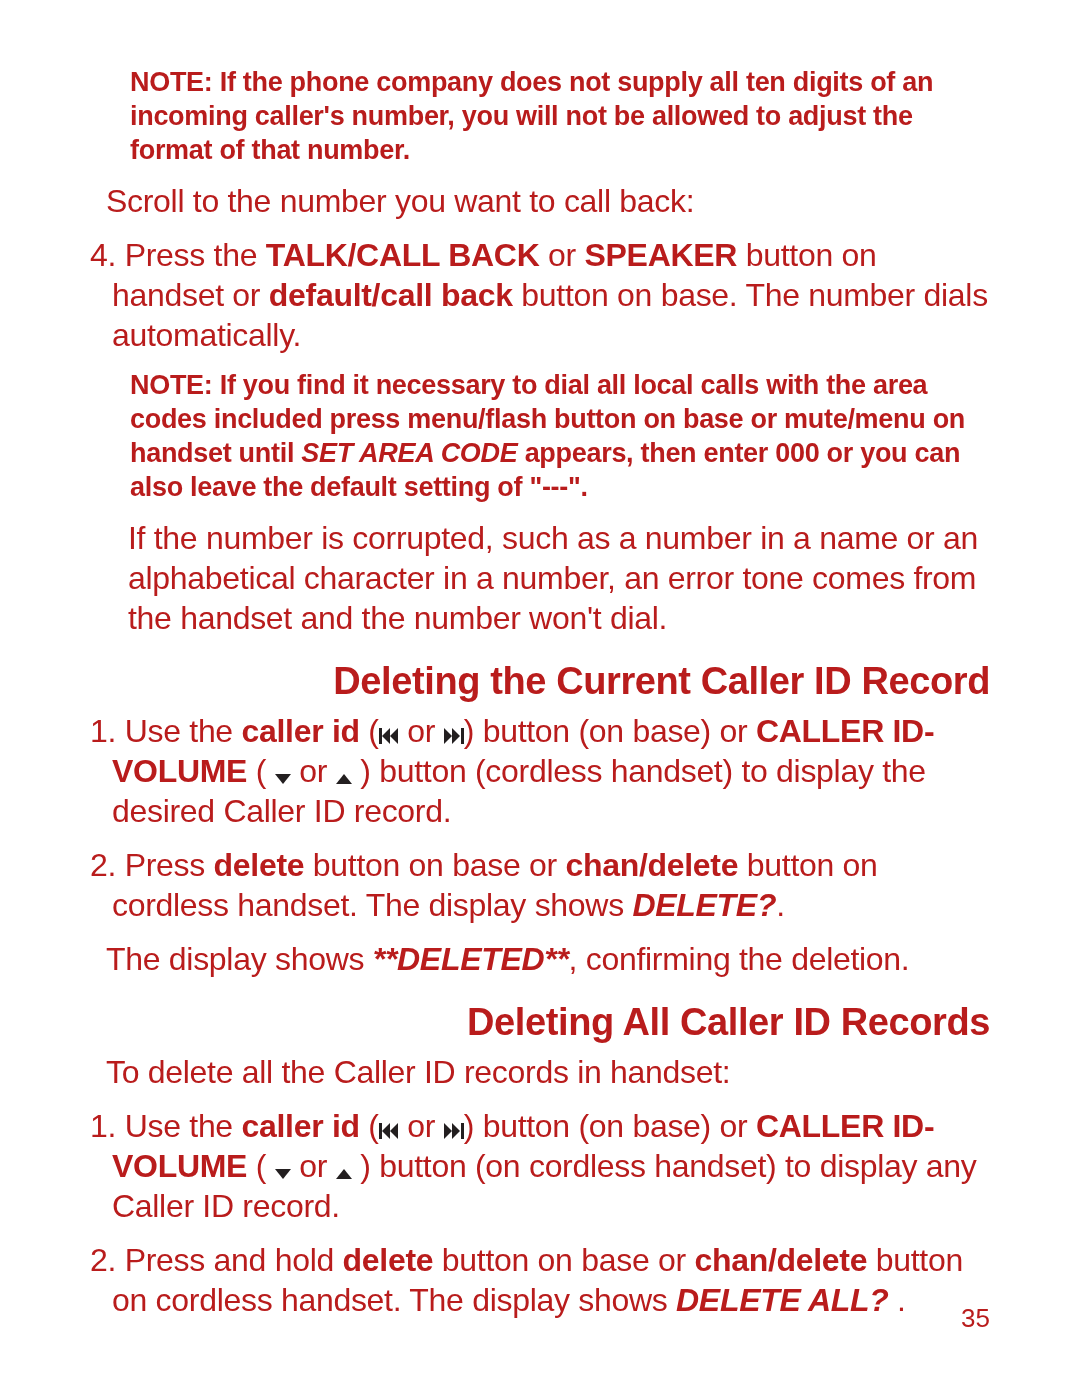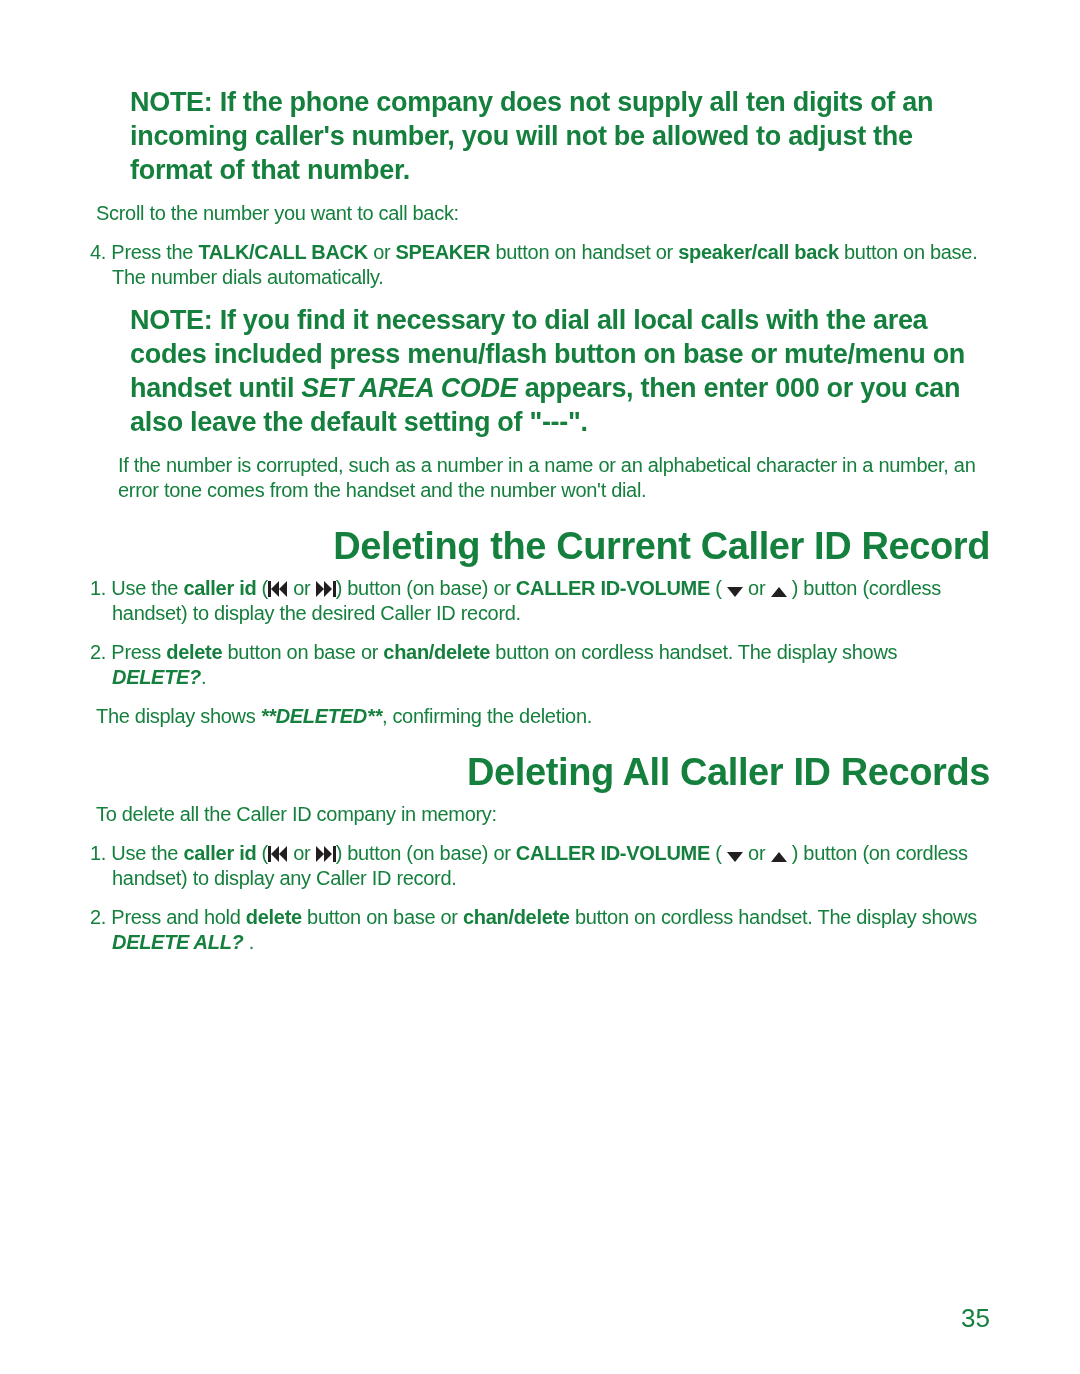--- a/index.html
+++ b/index.html
@@ -4,37 +4,37 @@
 <style>
   html, body {
     margin: 0;
     padding: 0;
     background: #fff;
   }
   .page {
     width: 1080px;
     height: 1374px;
     box-sizing: border-box;
-    padding: 86px 90px 50px 90px;
+    padding: 66px 90px 50px 90px;
     font-family: Arial, "Helvetica Neue", Helvetica, sans-serif;
-    color: #15803d;
+    color: #b91c1c;
     position: relative;
   }
   .note {
     font-weight: 700;
     font-size: 27px;
     line-height: 1.25;
     margin: 0 0 14px 40px;
     letter-spacing: -0.3px;
   }
   .body {
     font-weight: 400;
-    font-size: 20px;
+    font-size: 32px;
     line-height: 1.25;
-    margin: 0 0 14px 6px;
+    margin: 0 0 14px 16px;
     letter-spacing: -0.3px;
   }
   .li {
     margin-left: 22px;
     text-indent: -22px;
   }
   .li-pad {
     padding-left: 22px;
   }
   .h1 {
@@ -60,21 +60,21 @@
 </head>
 <body>
 
 <div class="page">
 
   <p class="note"><span>NOTE: If the phone company does not supply all ten digits of an incoming caller's number, you will not be allowed to adjust the format of that number.</span></p>
 
   <p class="body"><span>Scroll to the number you want to call back:</span></p>
 
 
-  <p class="body li"><span>4. </span><span>Press the </span><b>TALK/CALL BACK</b><span> or </span><b>SPEAKER</b><span> button on handset or </span><b>speaker/call back</b><span> button on base. The number dials automatically.</span></p>
+  <p class="body li"><span>4. </span><span>Press the </span><b>TALK/CALL BACK</b><span> or </span><b>SPEAKER</b><span> button on handset or </span><b>default/call back</b><span> button on base. The number dials automatically.</span></p>
 
   <p class="note"><span>NOTE: If you find it necessary to dial all local calls with the area codes included press menu/flash button on base or mute/menu on handset until </span><i>SET AREA CODE</i><span> appears, then enter 000 or you can also leave the default setting of "---".</span></p>
 
   <p class="body li-pad"><span>If the number is corrupted, such as a number in a name or an alphabetical character in a number, an error tone comes from the handset and the number won't dial.</span></p>
 
   <h2 class="h1"><span>Deleting the Current Caller ID Record</span></h2>
 
 
   <p class="body li"><span>1. </span><span>Use the </span><b>caller id</b><span> (</span><svg class="icn" width="20" height="16" viewBox="0 0 20 16">
         <rect x="0" y="0" width="3" height="16" fill="#231f20"></rect>
@@ -90,21 +90,21 @@
         <polygon points="0,10 16,10 8,0" fill="#231f20"></polygon>
       </svg><span> ) button (cordless handset) to display the desired Caller ID record.</span></p>
 
   <p class="body li"><span>2. </span><span>Press </span><b>delete</b><span> button on base or </span><b>chan/delete</b><span> button on cordless handset. The display shows </span><b><i>DELETE?</i></b><span>.</span></p>
 
 
   <p class="body"><span>The display shows </span><b><i>**DELETED**</i></b><span>, confirming the deletion.</span></p>
 
   <h2 class="h1"><span>Deleting All Caller ID Records</span></h2>
 
-  <p class="body"><span>To delete all the Caller ID company in memory:</span></p>
+  <p class="body"><span>To delete all the Caller ID records in handset:</span></p>
 
   <p class="body li"><span>1. </span><span>Use the </span><b>caller id</b><span> (</span><svg class="icn" width="20" height="16" viewBox="0 0 20 16">
         <rect x="0" y="0" width="3" height="16" fill="#231f20"></rect>
         <polygon points="3,8 11,0 11,16" fill="#231f20"></polygon>
         <polygon points="11,8 19,0 19,16" fill="#231f20"></polygon>
       </svg><span> or </span><svg class="icn" width="20" height="16" viewBox="0 0 20 16">
         <polygon points="0,0 8,8 0,16" fill="#231f20"></polygon>
         <polygon points="8,0 16,8 8,16" fill="#231f20"></polygon>
         <rect x="17" y="0" width="3" height="16" fill="#231f20"></rect>
       </svg><span>) button (on base) or </span><b>CALLER ID-VOLUME</b><span> ( </span><svg class="icn" width="16" height="10" viewBox="0 0 16 10">

